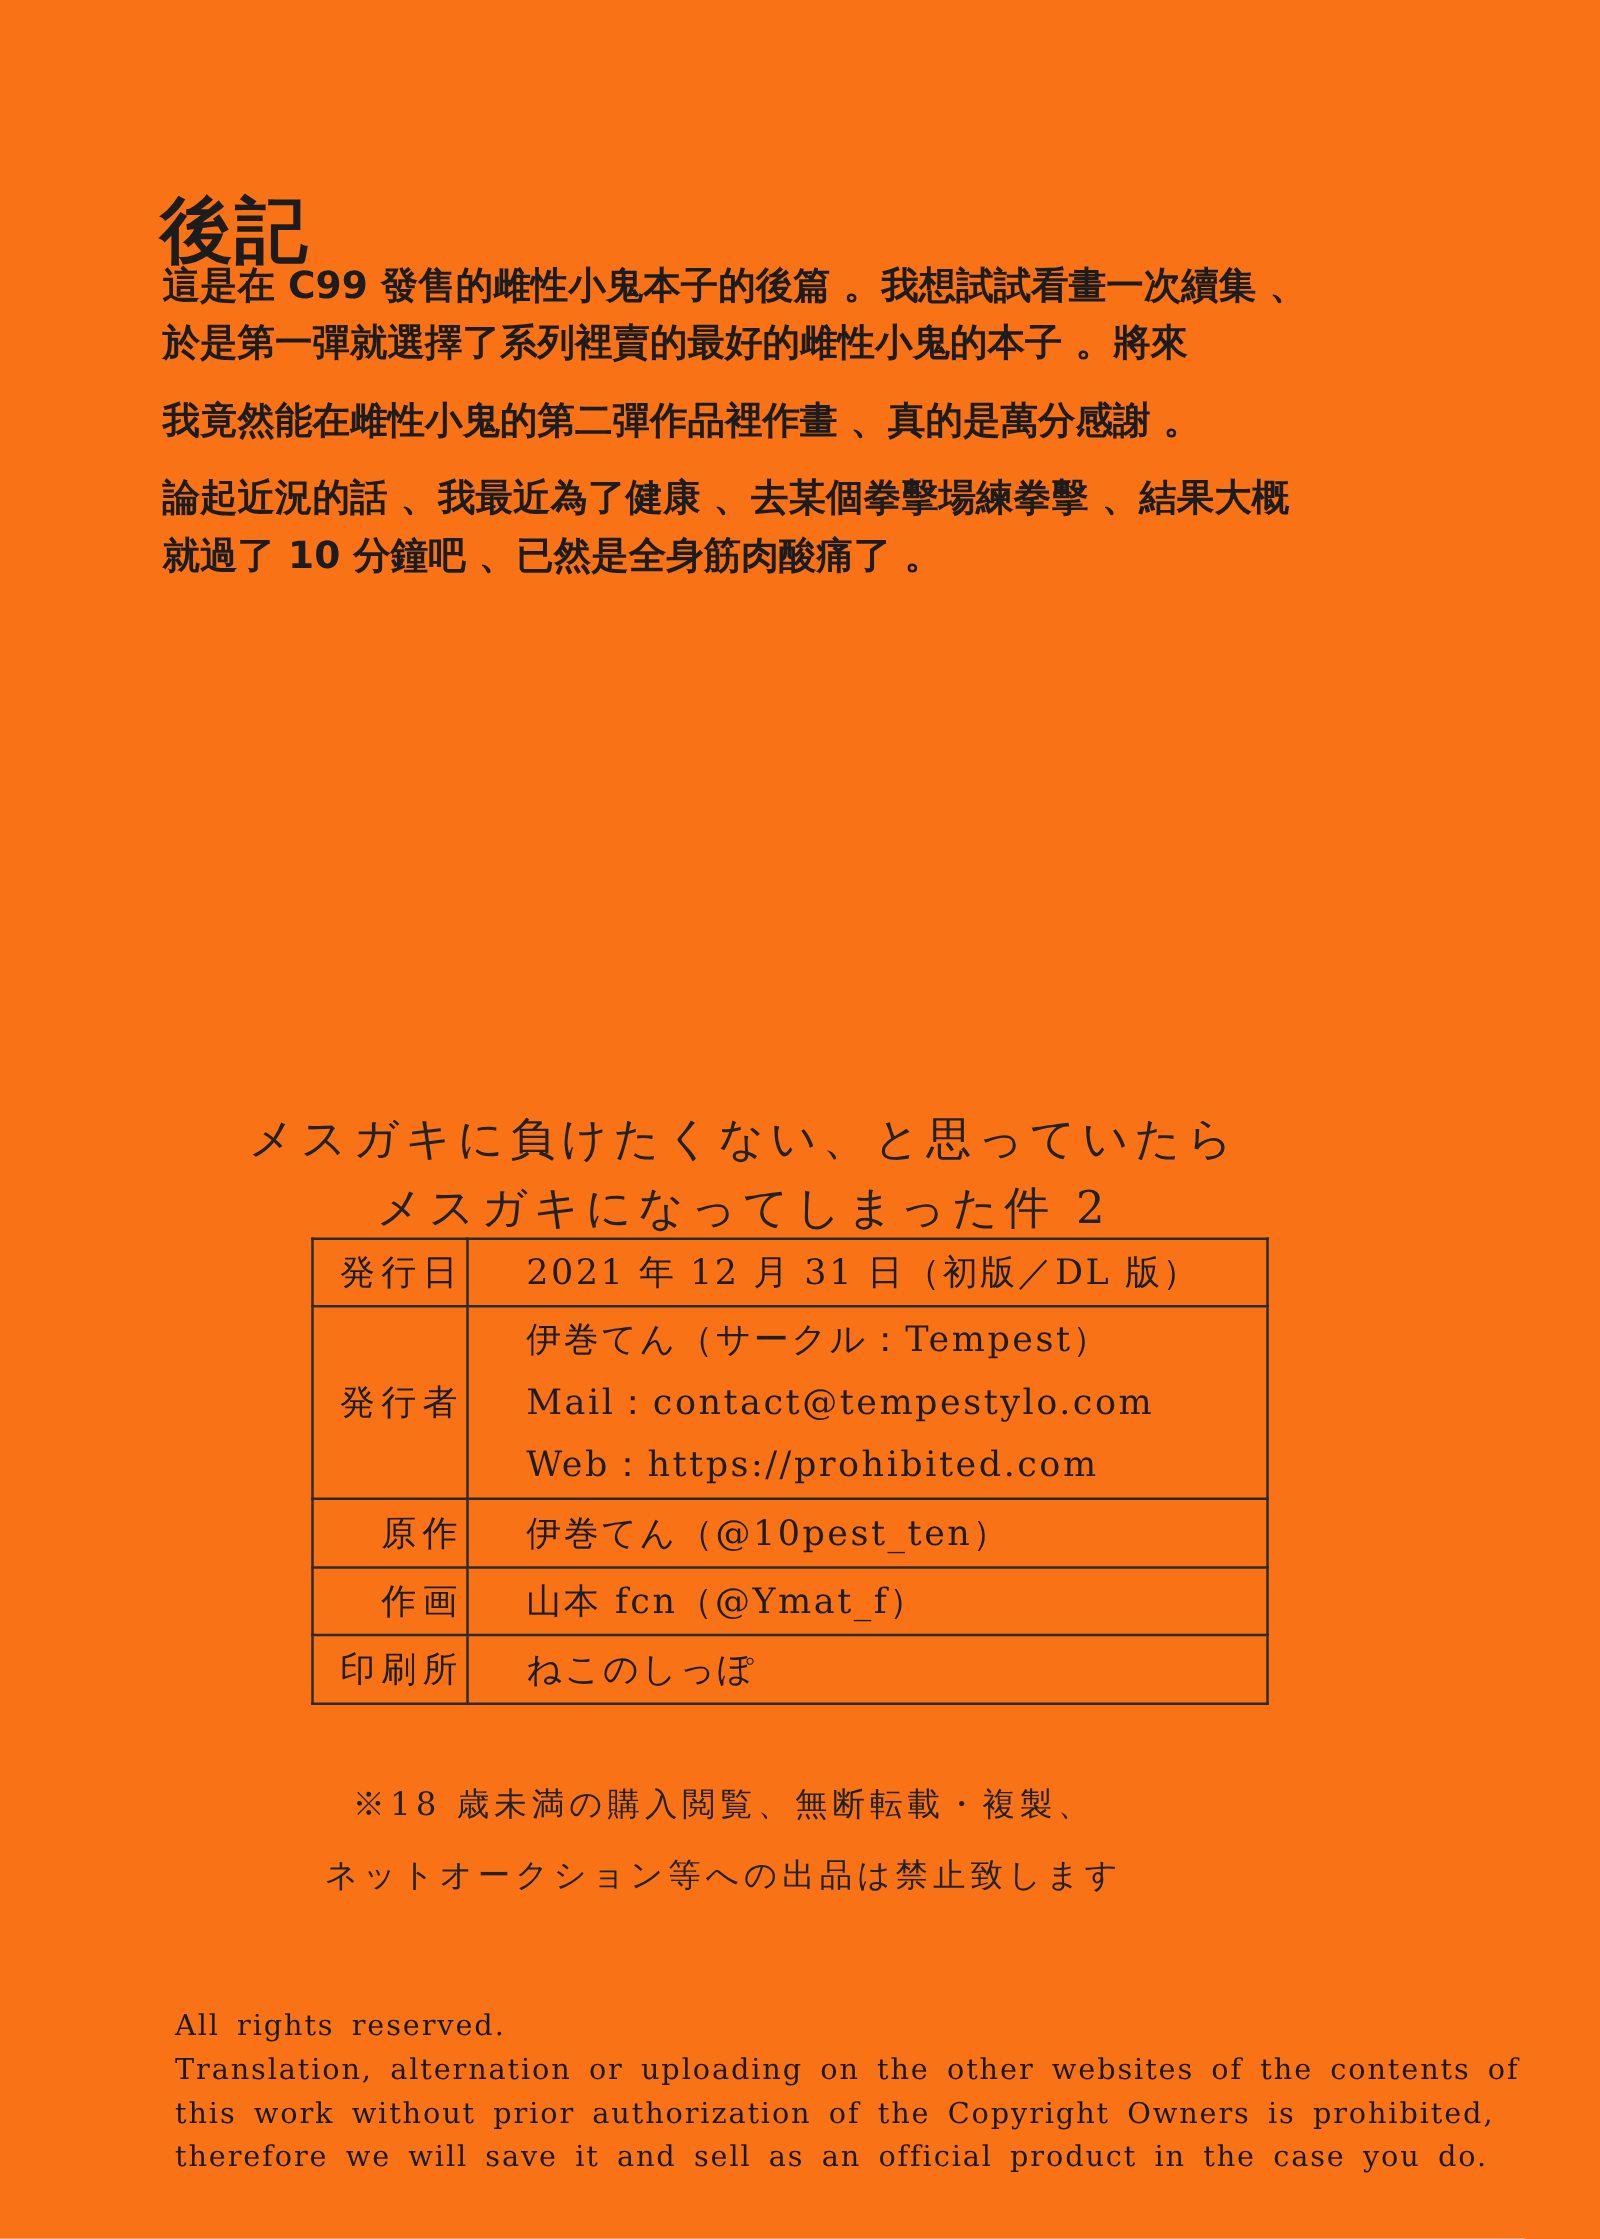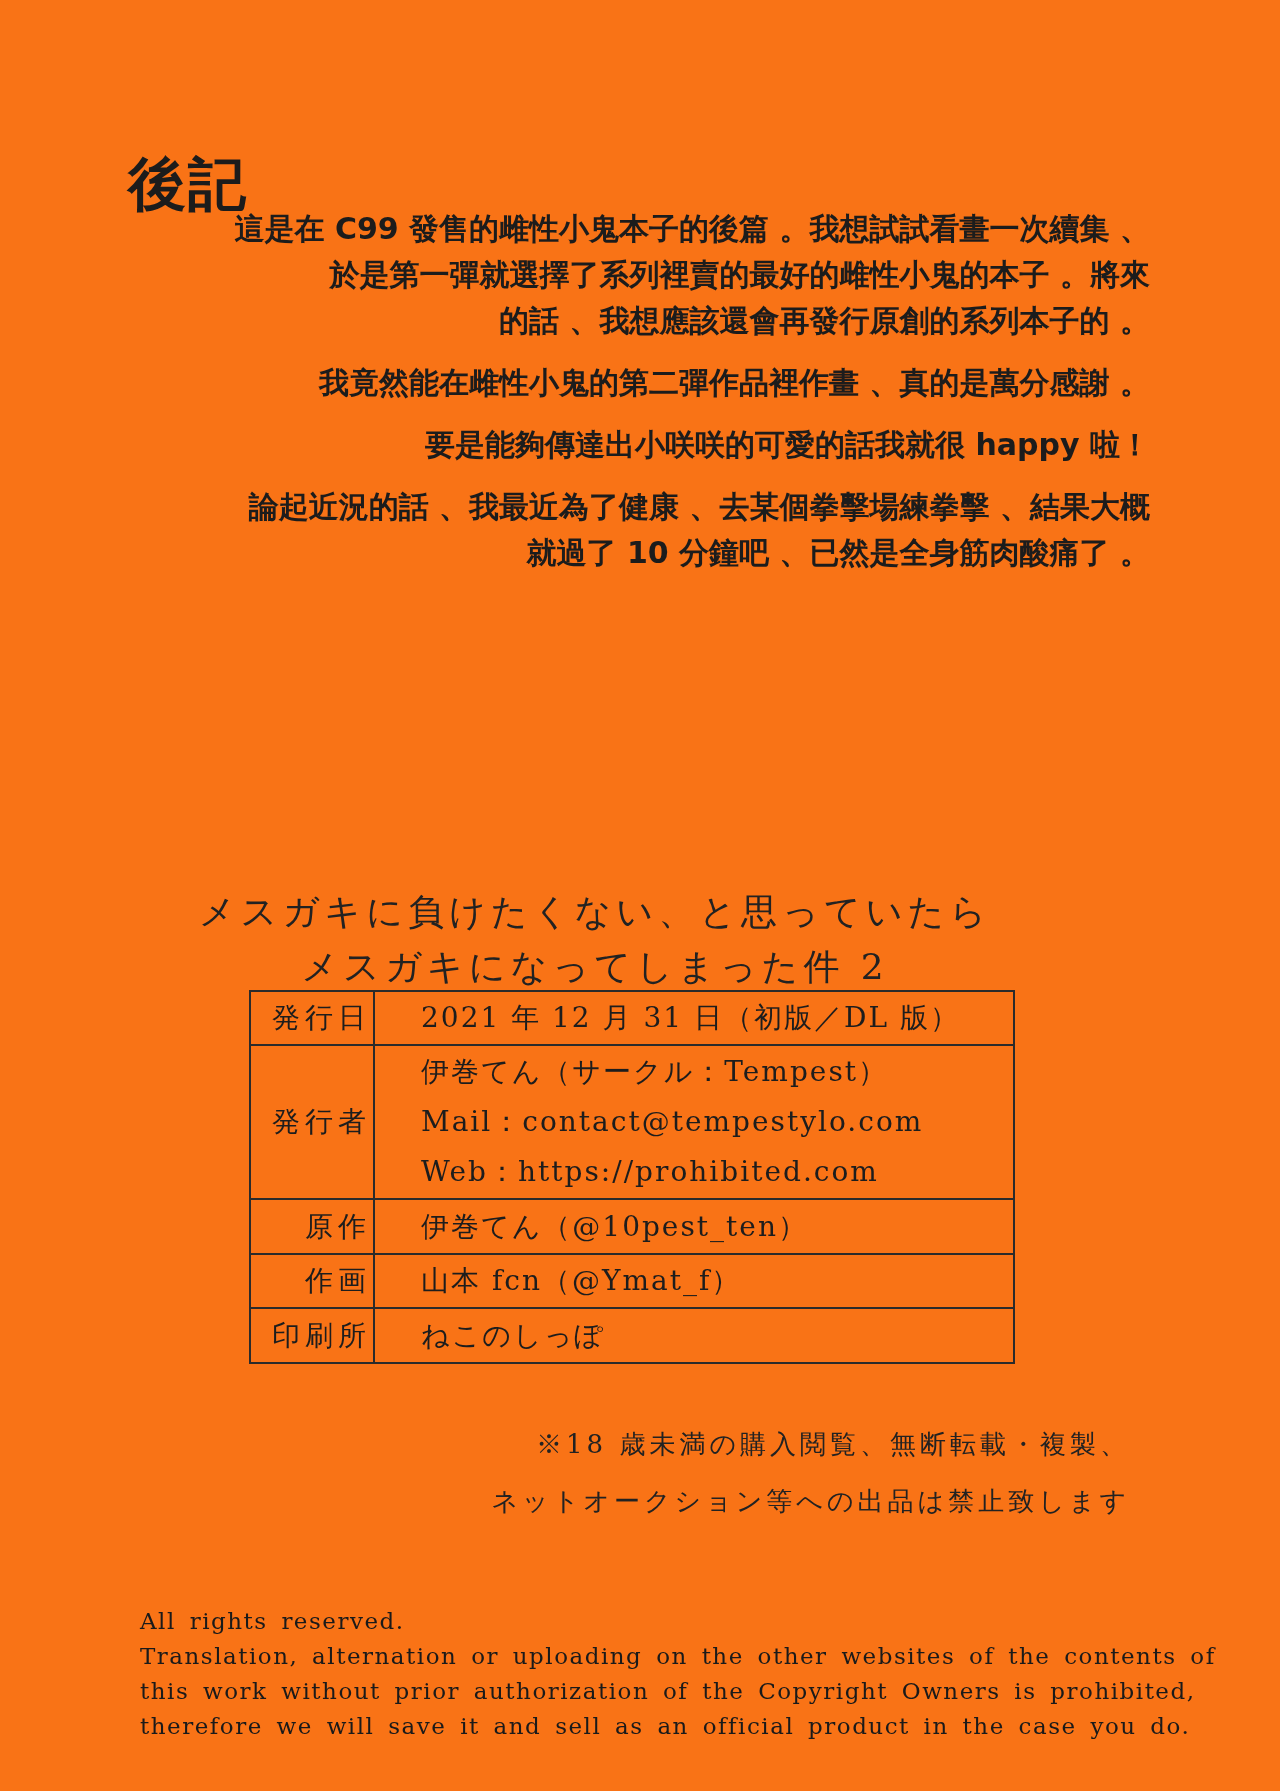--- a/index.html
+++ b/index.html
@@ -29,21 +29,21 @@
   .body-text {
     position: absolute;
     left: 130px;
     top: 206px;
     width: 1020px;
     font-size: 30px;
     font-weight: bold;
     line-height: 46px;
   }
   .body-text p { margin: 0 0 16px 0; }
-  .ln { display: block; white-space: nowrap; text-align: right; }
+  .ln { display: block; white-space: nowrap; }
 
   
   .doujin-title {
     position: absolute;
     left: 0;
     top: 884px;
     width: 1190px;
     text-align: center;
     font-family: "DejaVu Serif", "Liberation Serif", serif;
     font-size: 36px;
@@ -118,27 +118,23 @@
 <body>
 
 <div class="page">
 
   <h1 class="heading">後記</h1>
 
   <div class="body-text">
     <p>
       <span class="ln">這是在 C99 發售的雌性小鬼本子的後篇 。我想試試看畫一次續集 、</span>
       <span class="ln">於是第一彈就選擇了系列裡賣的最好的雌性小鬼的本子 。將來</span>
-      <span class="ln">的話 、我想應該還會再發行原創的系列本子的 。</span>
     </p>
     <p>
       <span class="ln">我竟然能在雌性小鬼的第二彈作品裡作畫 、真的是萬分感謝 。</span>
-    </p>
-    <p>
-      <span class="ln">要是能夠傳達出小咲咲的可愛的話我就很 happy 啦！</span>
     </p>
     <p>
       <span class="ln">論起近況的話 、我最近為了健康 、去某個拳擊場練拳擊 、結果大概</span>
       <span class="ln">就過了 10 分鐘吧 、已然是全身筋肉酸痛了 。</span>
     </p>
   </div>
 
   <div class="doujin-title">
     <div>メスガキに負けたくない、と思っていたら</div>
     <div>メスガキになってしまった件 2</div>

